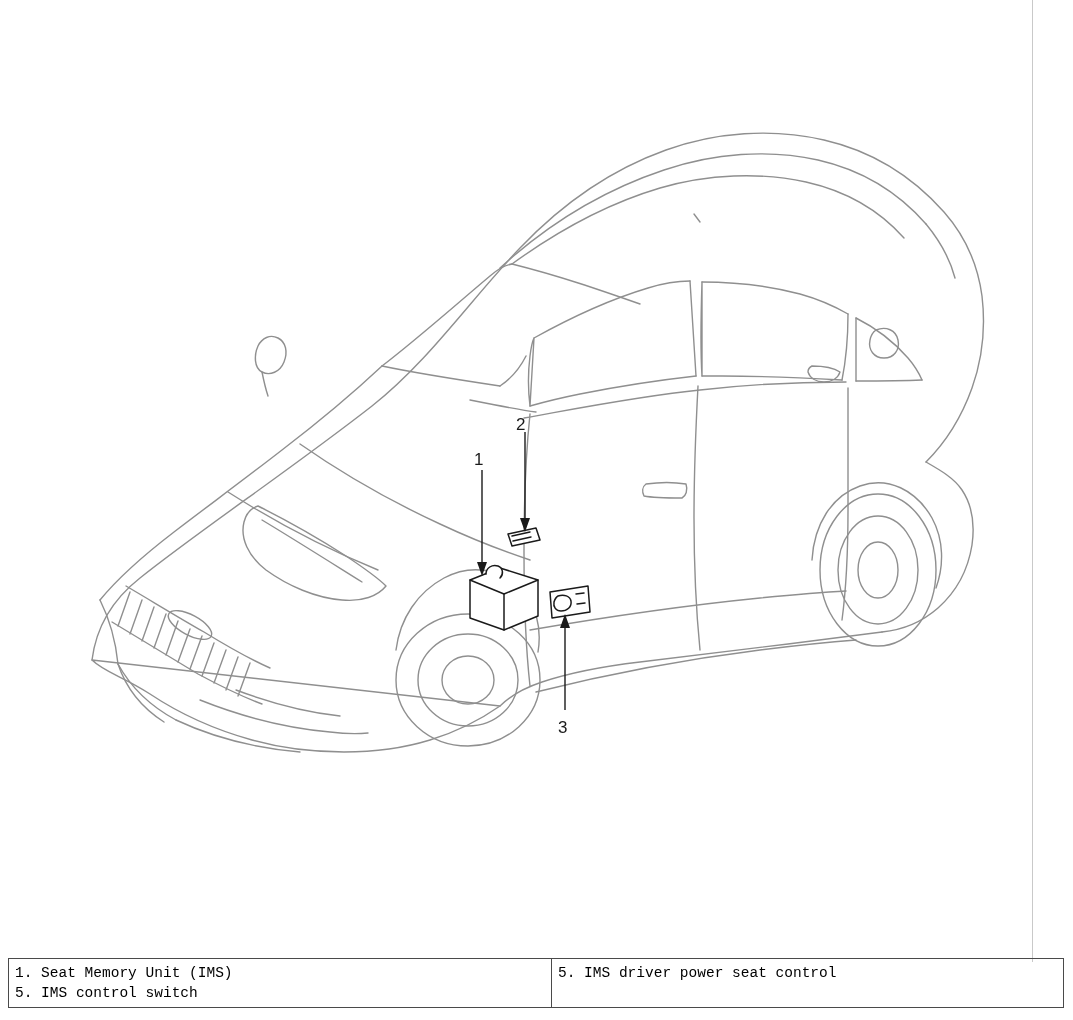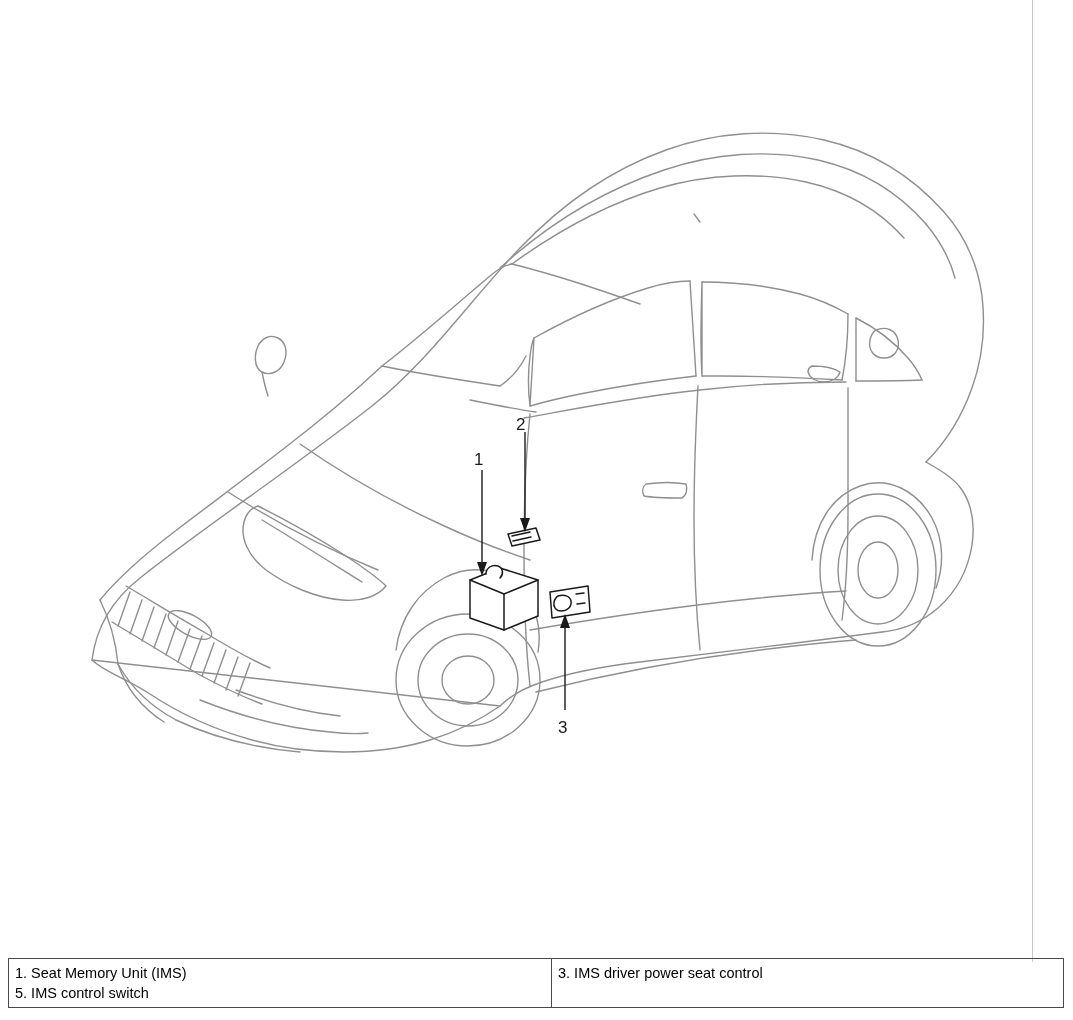--- a/index.html
+++ b/index.html
@@ -63,21 +63,21 @@
   .legend table {
     border-collapse: collapse;
     width: 100%;
   }
   .legend td {
     vertical-align: top;
     padding: 4px 6px 4px 6px;
     font-size: 14.5px;
     color: #000000;
     line-height: 20px;
-    font-family: Liberation Sans, sans-serif;
+    font-family: Liberation Mono, monospace;
   }
   .legend td.col-left {
     width: 530px;
     border-right: 1px solid #4a4a4a;
   }
   .legend .item {
     display: block;
     white-space: nowrap;
   }
   .legend .spacer {
@@ -311,21 +311,21 @@
 
   <div class="legend">
     <table>
       <tbody>
           <tr>
         <td class="col-left">
           <span class="item">1. Seat Memory Unit (IMS)</span>
           <span class="item">5. IMS control switch</span>
         </td>
         <td class="col-right">
-          <span class="item">3. IMS driver power seat control</span>
+          <span class="item">5. IMS driver power seat control</span>
           <span class="spacer"></span>
         </td>
       </tr>
     </tbody>
       </table>
   </div>
 
 </div>
 
 </body></html>

